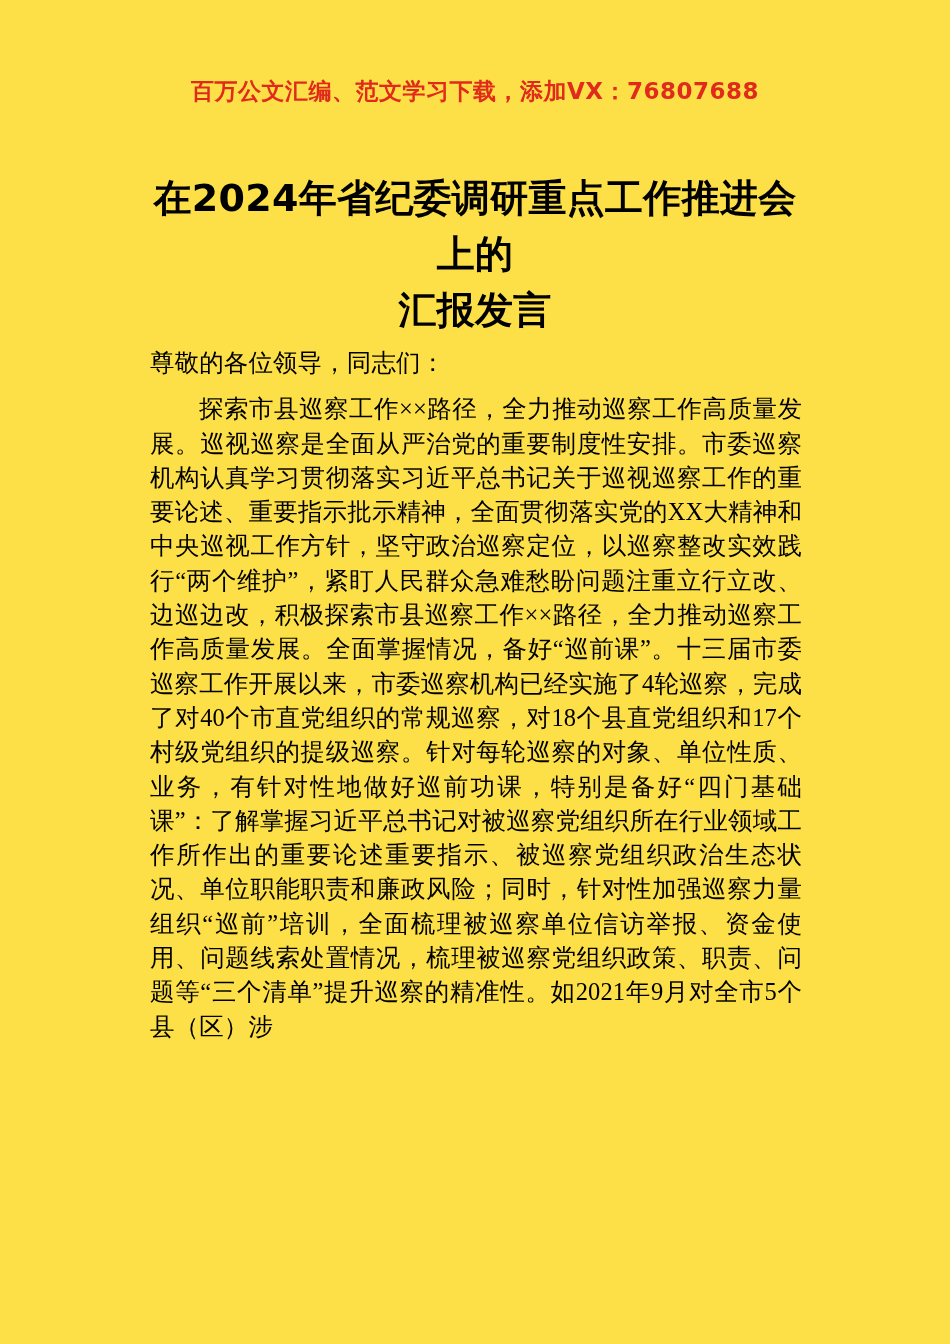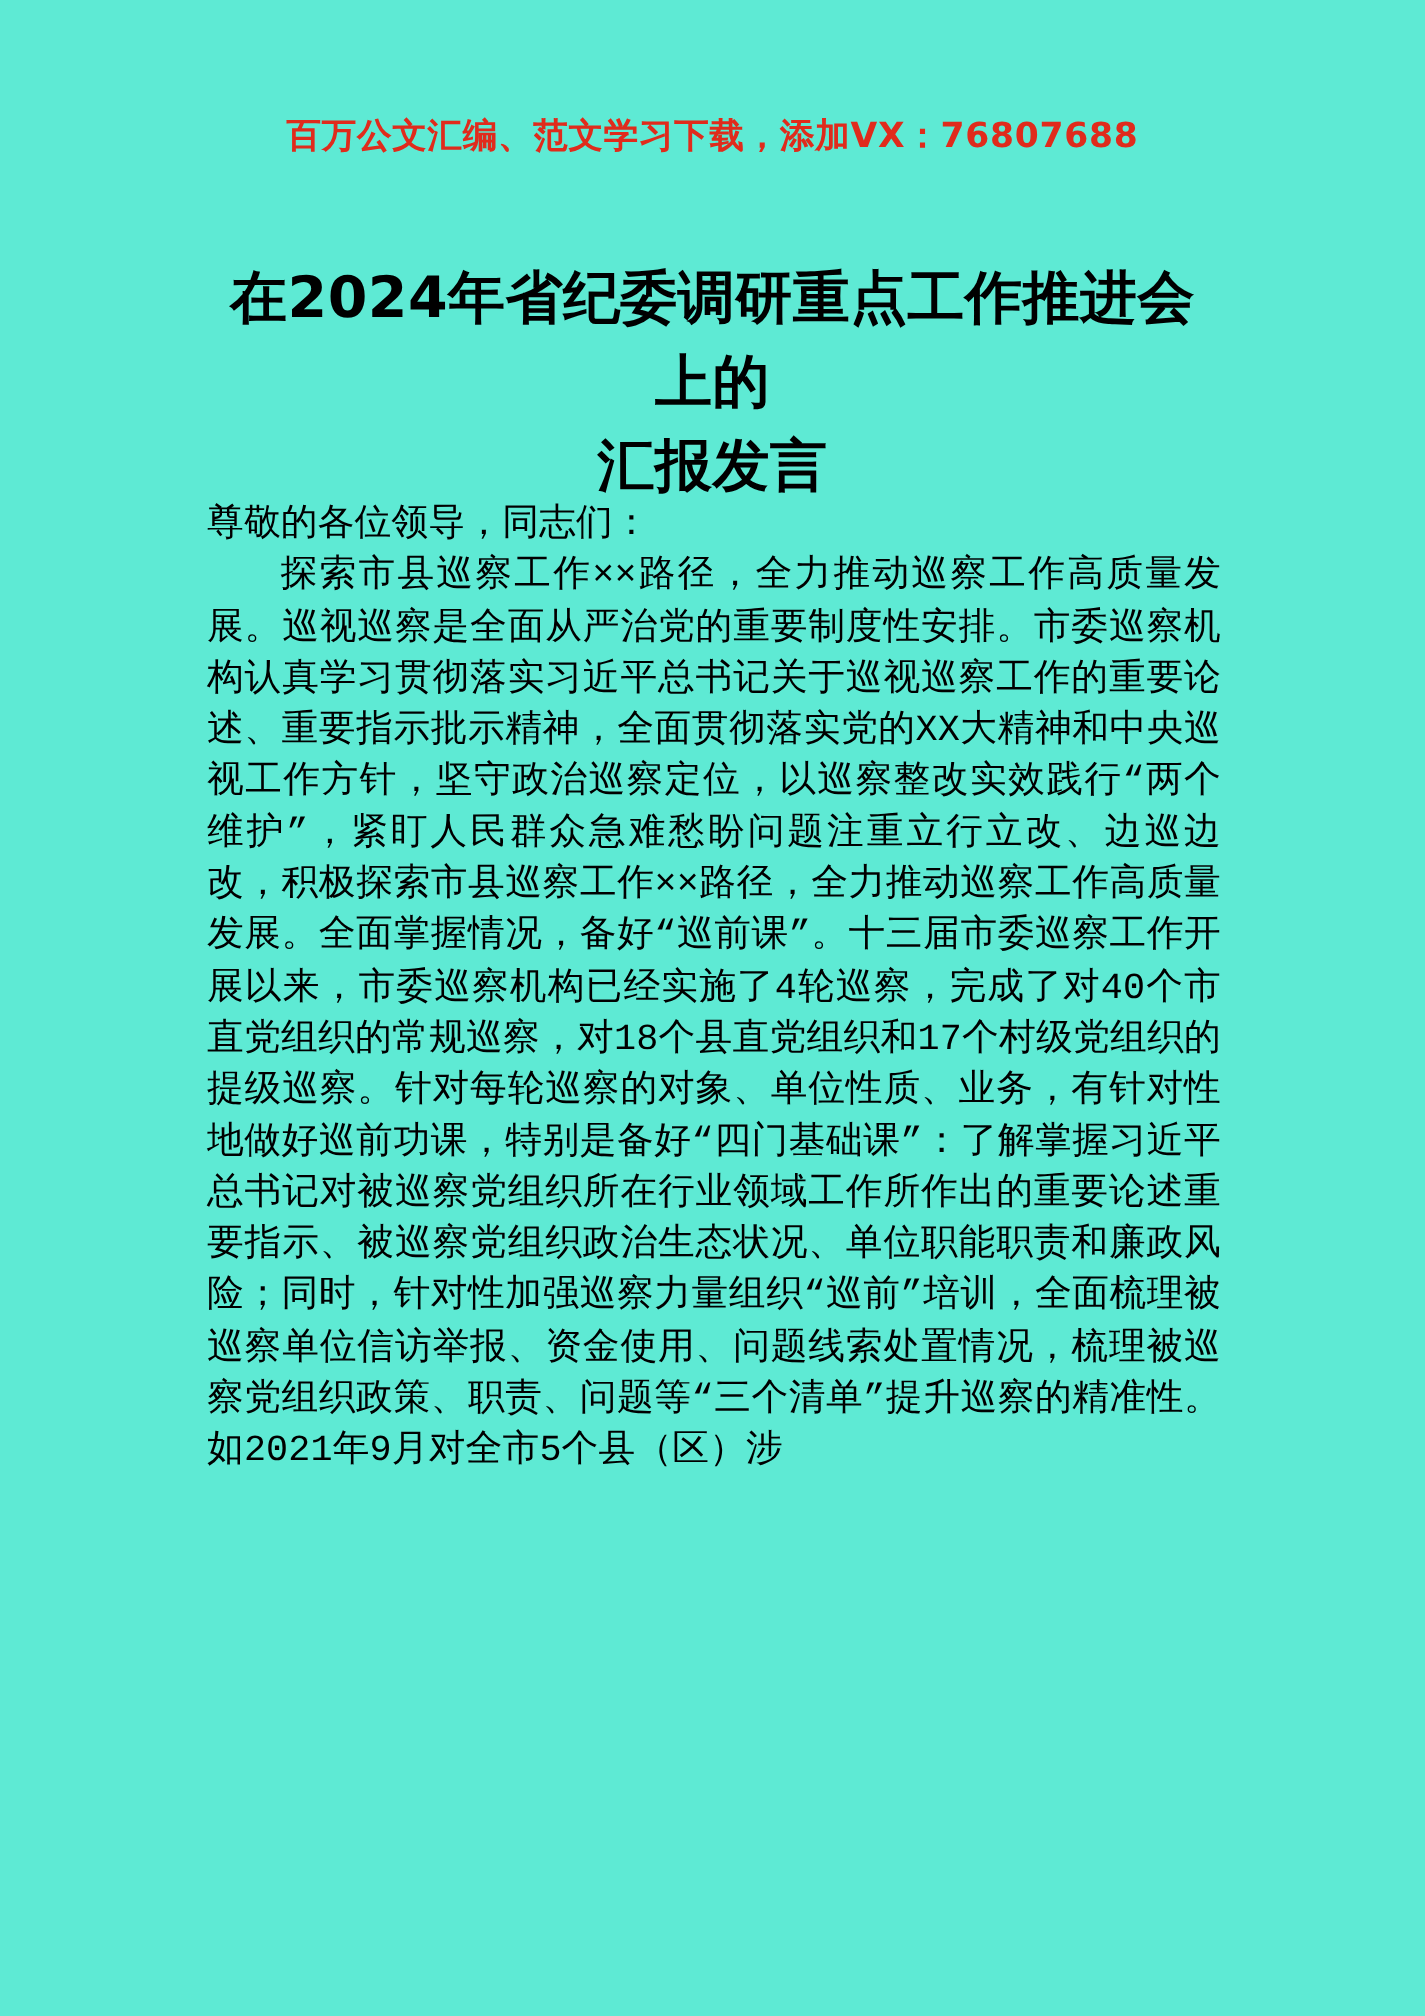--- a/index.html
+++ b/index.html
@@ -8,21 +8,21 @@
     padding: 0;
     background: #ffffff;
   }
   body {
     font-family: "DejaVu Sans", "Liberation Sans", sans-serif;
   }
   .page {
     position: relative;
     width: 950px;
     height: 1344px;
-    background: #5eead4;
+    background: #fde047;
     overflow: hidden;
     box-sizing: border-box;
   }
   .watermark-banner {
     position: absolute;
     top: 78px;
     left: 0;
     width: 950px;
     text-align: center;
     font-family: "DejaVu Sans", "Liberation Sans", sans-serif;
@@ -45,27 +45,27 @@
     color: #000000;
     letter-spacing: 0.3px;
   }
   .body-block {
     position: absolute;
     top: 334px;
     left: 138px;
     width: 676px;
   }
   .para {
-    font-family: Liberation Mono, monospace;
+    font-family: Liberation Serif, serif;
     font-size: 24.5px;
     line-height: 34.3px;
     color: #000000;
     text-align: justify;
     text-justify: inter-ideograph;
-    margin: 0;
+    margin: 12px;
     letter-spacing: 0.1px;
     word-break: break-all;
   }
   .para.indent {
     text-indent: 2em;
   }
 </style>
 </head>
 <body>
 

